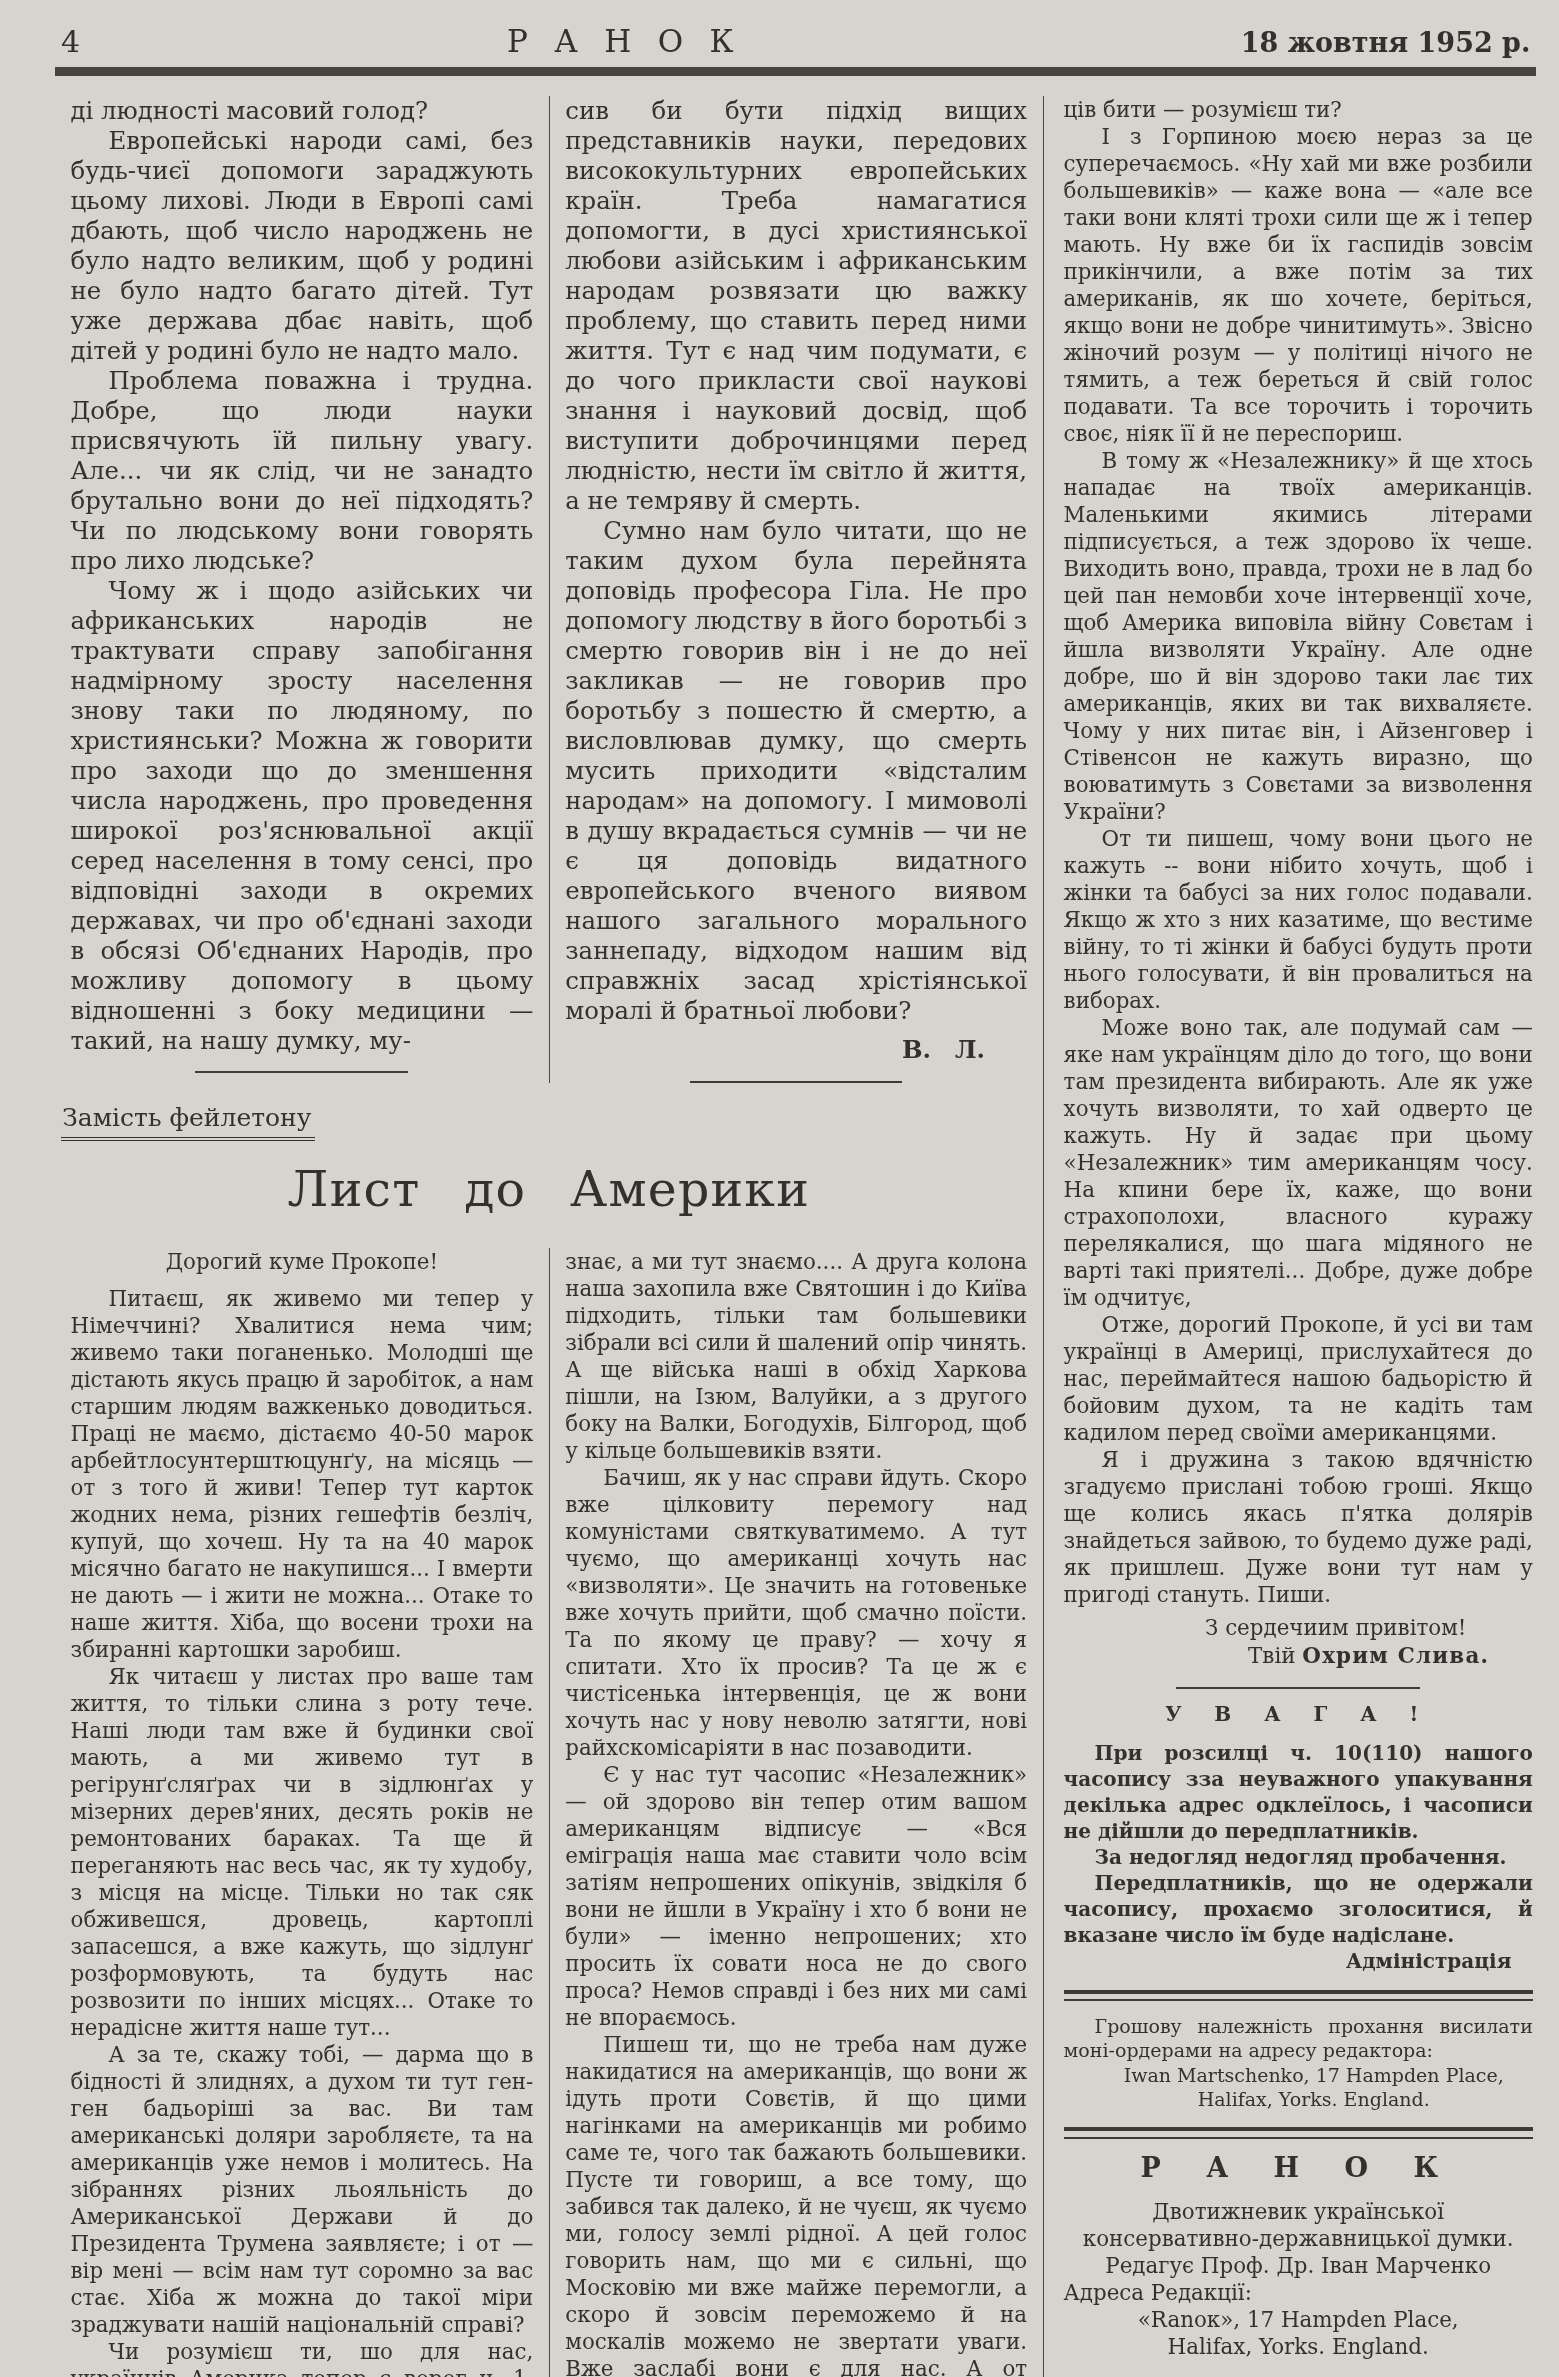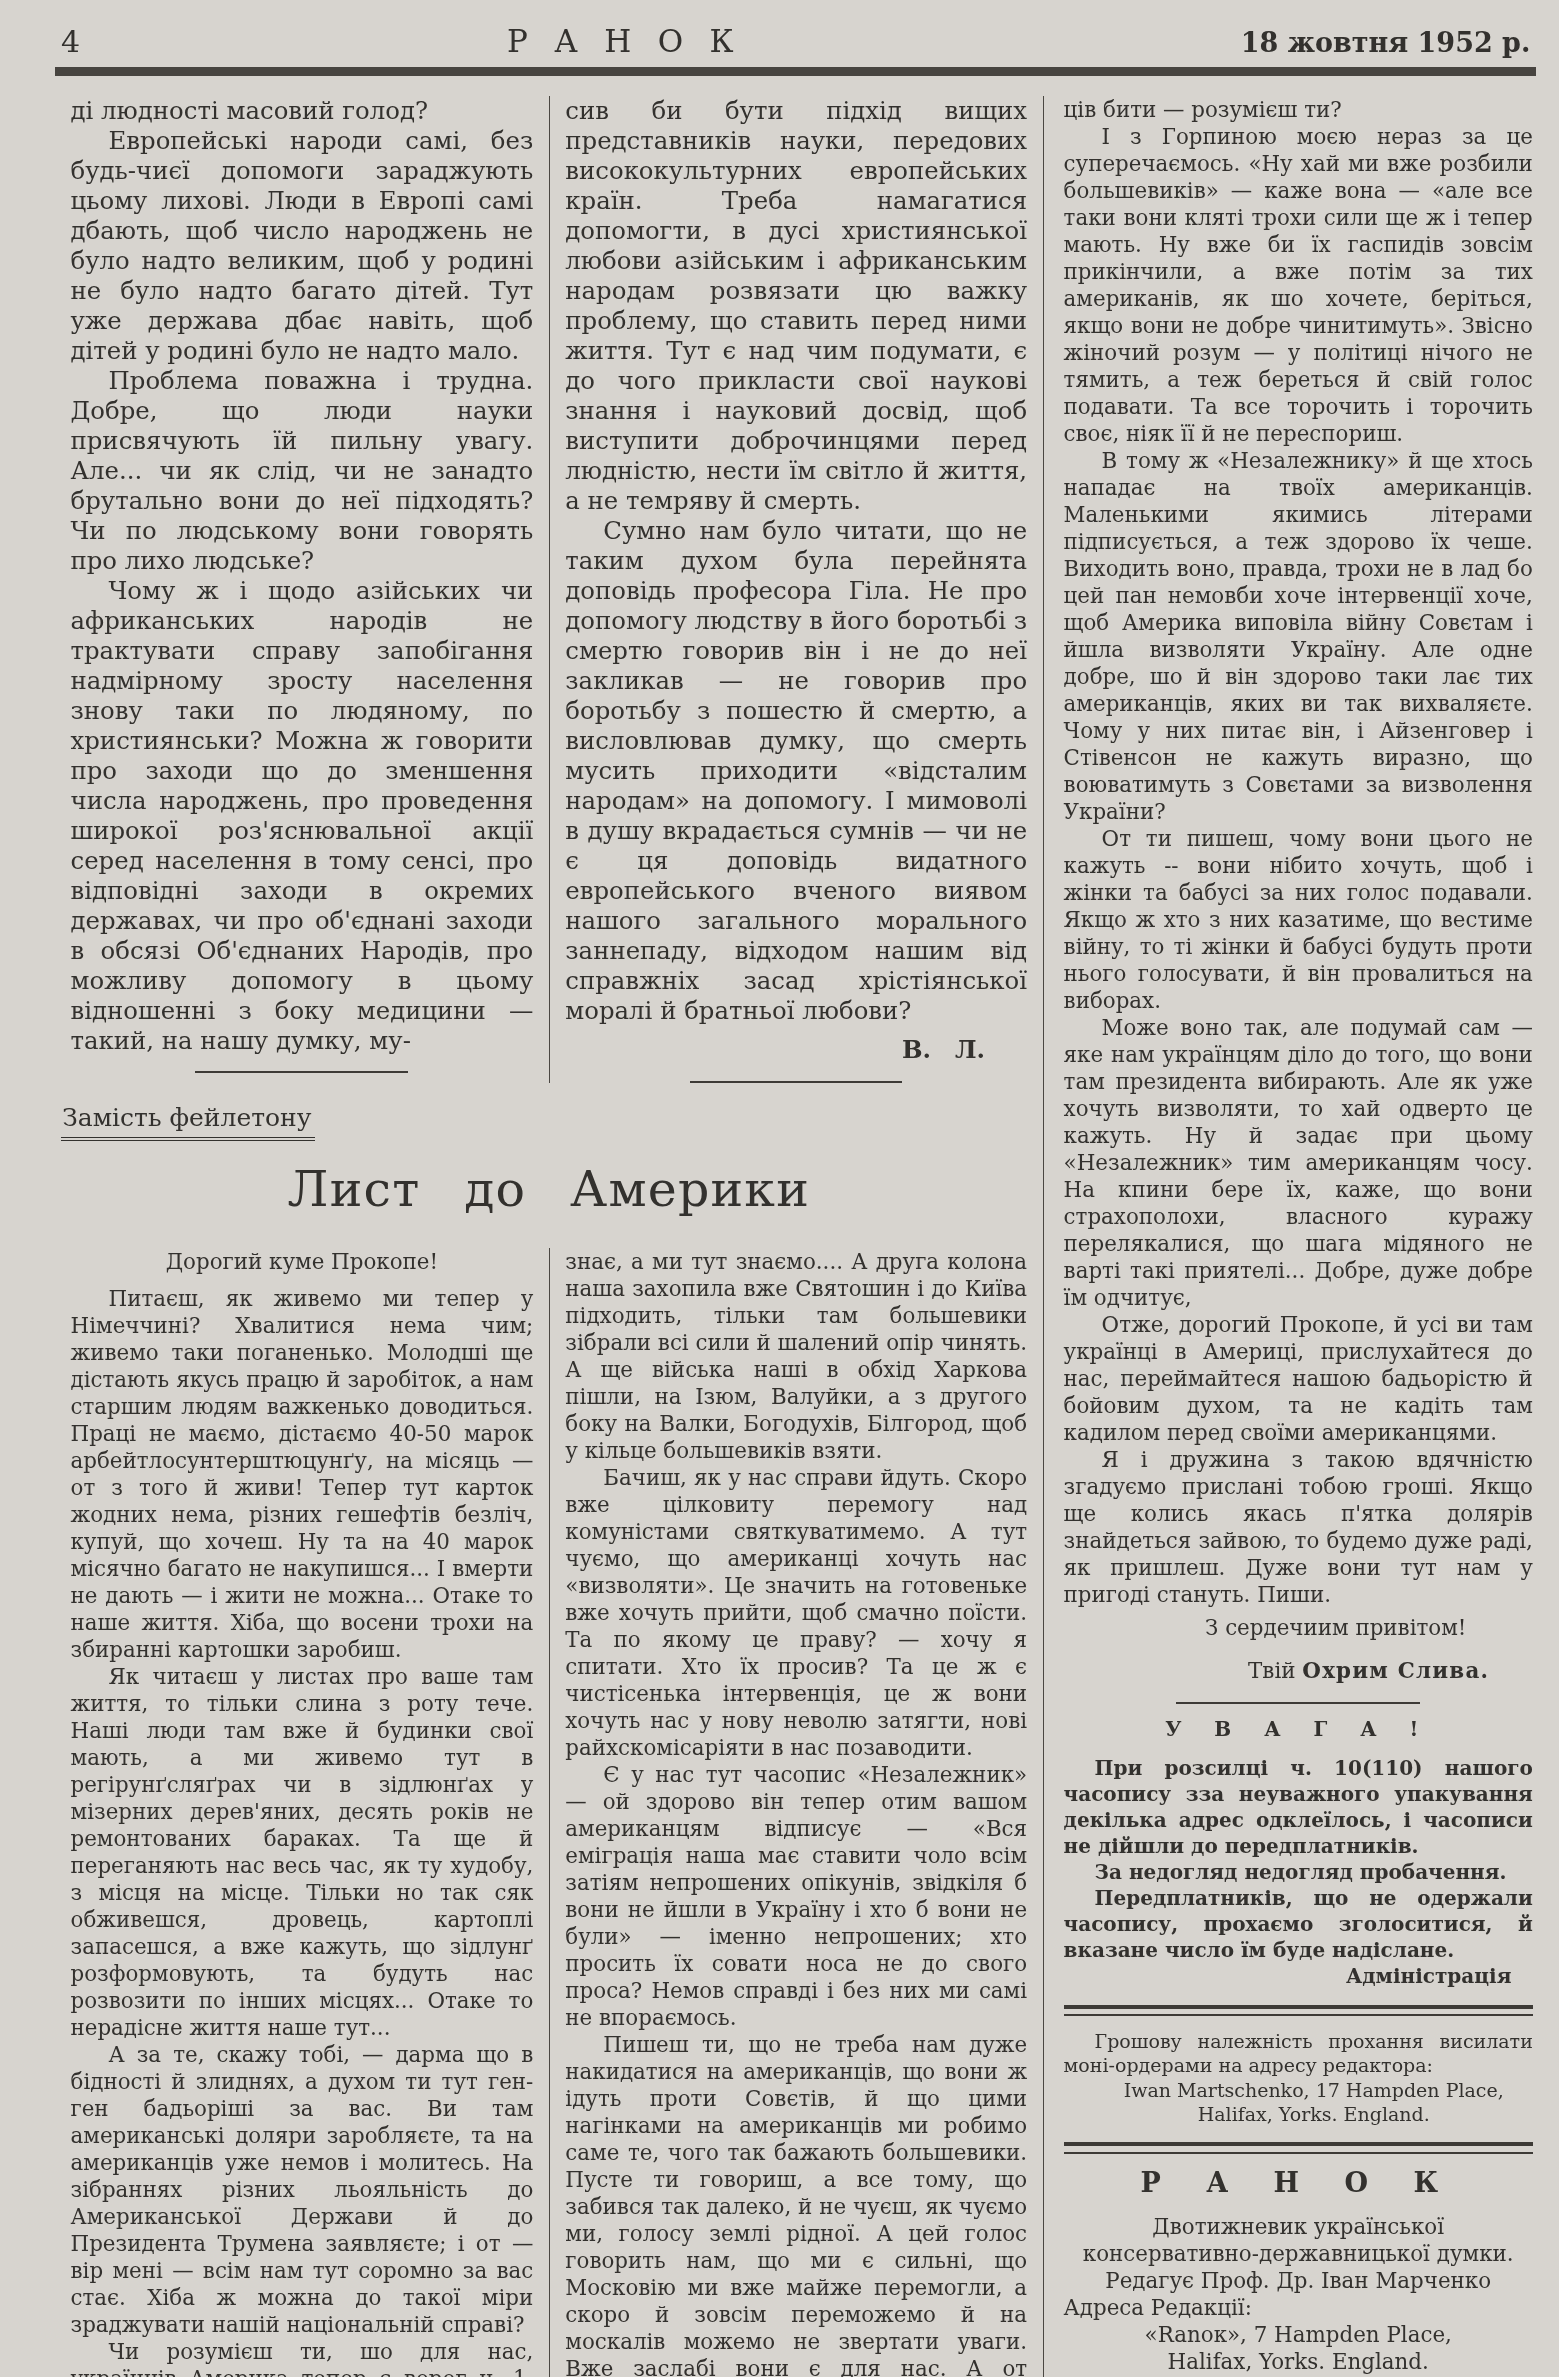--- a/index.html
+++ b/index.html
@@ -33,21 +33,21 @@
   p.cont{text-indent:0;}
   .byline{text-align:right;text-indent:0;font-weight:bold;font-size:25px;word-spacing:15.5px;padding-right:42px;margin-top:9.5px;}
   .short-rule{border-top:2.4px solid #3d3a36;width:46%;margin:15.5px auto 0;}
   
   .section-head{padding:20px 6px 4.8px;}
   .kicker{display:inline-block;font-size:25px;border-bottom:4.8px double #33312e;padding:0 3.6px 4.8px 1.2px;}
   .headline{margin:20px 0 26px;text-align:center;font-weight:normal;font-size:49px;word-spacing:27px;letter-spacing:1.2px;}
   .salutation{text-align:center;text-indent:0;margin-bottom:9.5px;}
   
   .closing{text-align:center;text-indent:0;padding-left:16%;margin-top:6px;}
-  .sig{text-align:center;text-indent:0;padding-left:30%;margin-top:16px;}
+  .sig{text-align:center;text-indent:0;padding-left:30%;margin-top:1px;}
   .sig b{letter-spacing:1.2px;}
   .short-rule-r{border-top:2.4px solid #3d3a36;width:52%;margin:18px auto 13px;}
   .notice-title{margin:0 0 14.3px;text-align:center;font-size:20px;letter-spacing:13px;font-weight:bold;}
   .notice p{font-weight:bold;font-size:20px;line-height:26px;text-indent:31px;}
   .notice-sig{text-align:right;text-indent:0;font-weight:bold;font-size:21.4px;padding-right:21.4px;margin-top:0;}
   .rule-heavy{height:5.4px;border-top:4.2px solid #3d3a36;border-bottom:2.4px solid #3d3a36;margin:15.5px 0 13px;}
   .money p{font-size:19px;line-height:24.4px;text-indent:31px;}
   .addr-big{text-align:center;text-indent:0;font-size:28px;line-height:37px;}
   .imprint-title{margin:10.7px 0 15.5px;text-align:center;font-size:27px;letter-spacing:18px;font-weight:bold;}
   .imprint-line{text-align:center;text-indent:0;font-size:21px;line-height:27px;}
@@ -139,21 +139,21 @@
       </div>
 
       <div class="rule-heavy"></div>
 
       <div>
         <h2 class="imprint-title">Р А Н О К</h2>
         <p class="imprint-line">Двотижневик української</p>
         <p class="imprint-line">консервативно-державницької думки.</p>
         <p class="imprint-line">Редагує Проф. Др. Іван Марченко</p>
         <p class="imprint-label">Адреса Редакції:</p>
-        <p class="addr-big">«Ranoк», 7 Hampden Place,</p>
+        <p class="addr-big">«Ranoк», 17 Hampden Place,</p>
         <p class="addr-big">Halifax, Yorks. England.</p>
 
       </div>
     </aside>
 
   </main>
 </div>
 
 
 </body></html>

